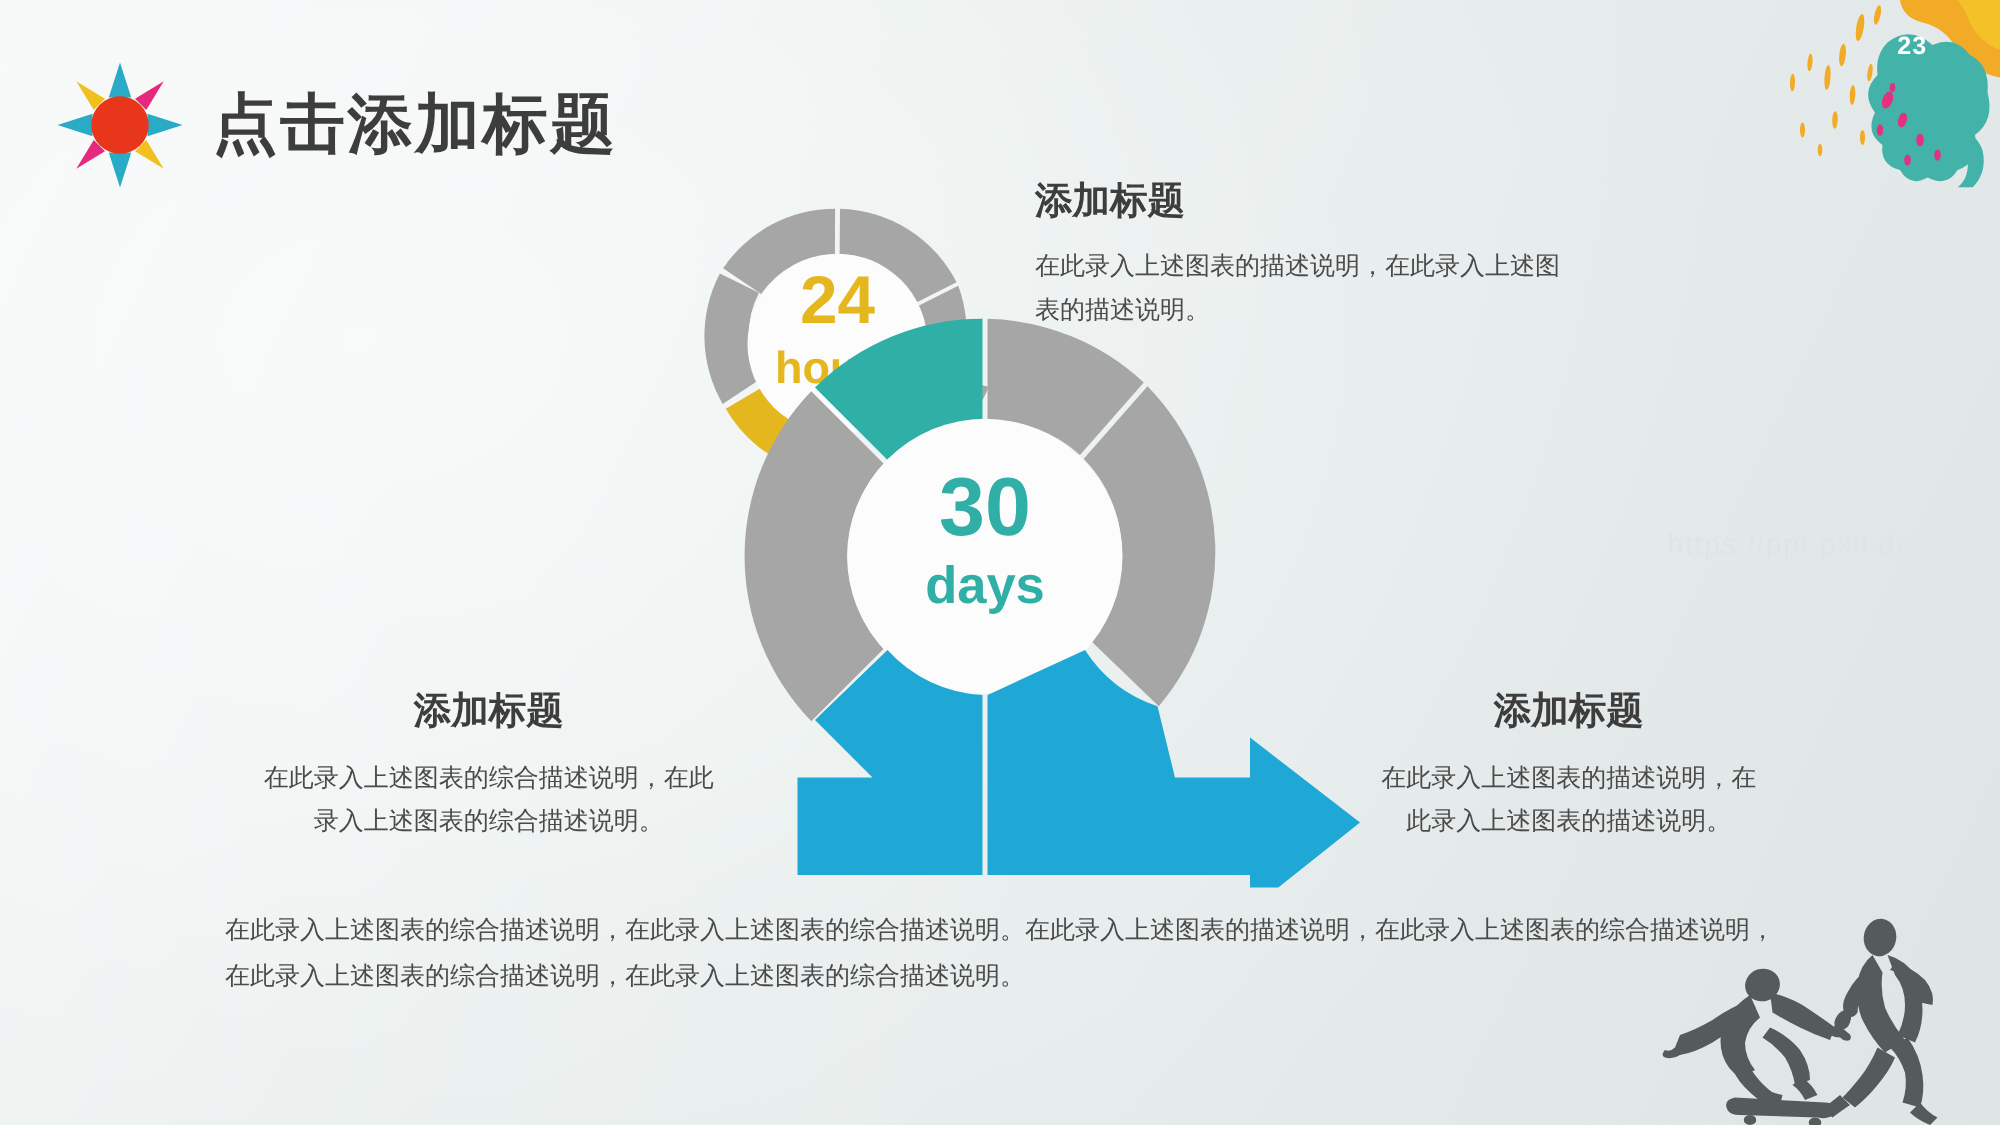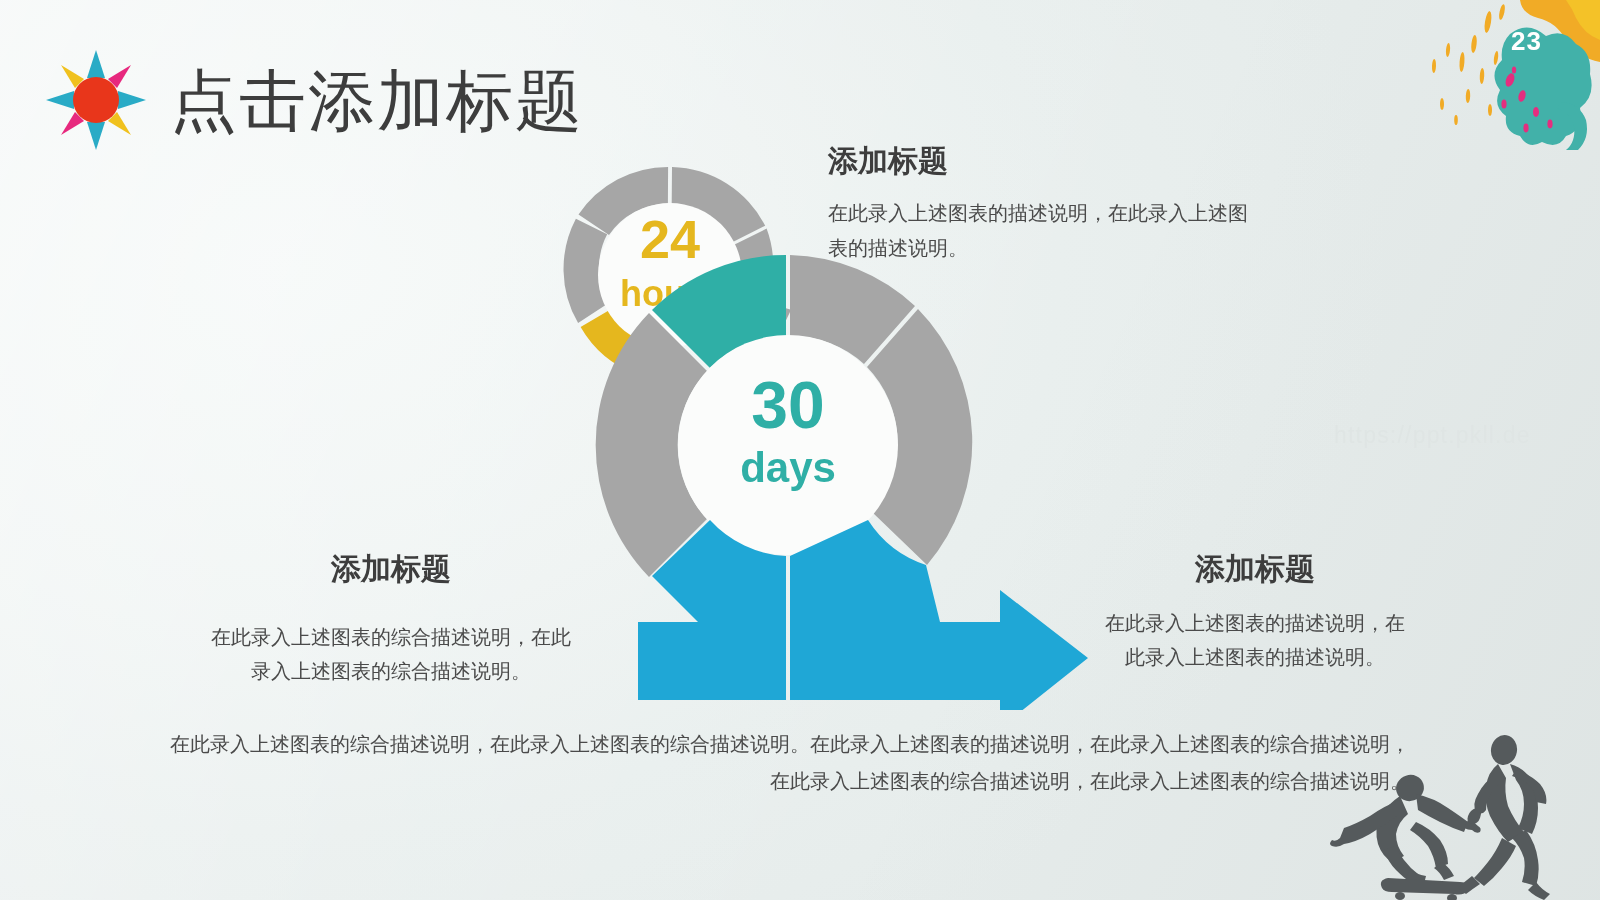--- a/index.html
+++ b/index.html
@@ -33,42 +33,42 @@
     position: absolute;
     left: 44px;
     top: 48px;
     display: flex;
     align-items: center;
     gap: 22px;
     z-index: 6;
   }
   .sun-icon { width: 104px; height: 104px; display: block; }
   .slide-title {
-    font-size: 67px;
-    font-weight: normal;
+    font-size: 52px;
+    font-weight: bold;
     color: #3d3d3d;
     letter-spacing: 2px;
     white-space: nowrap;
     line-height: 1;
   }
 
   
   .corner-art {
     position: absolute;
     right: 0;
     top: 0;
     width: 230px;
     height: 150px;
     z-index: 4;
   }
   .page-number {
     position: absolute;
     right: 58px;
     top: 26px;
-    font-size: 26px;
+    font-size: 20px;
     font-weight: bold;
     color: #ffffff;
     z-index: 7;
     letter-spacing: 1px;
   }
 
   
   .watermark {
     position: absolute;
     left: 1334px;
@@ -119,44 +119,44 @@
     left: 206px;
     top: 550px;
     width: 370px;
     text-align: center;
     z-index: 5;
   }
   .bl-block .block-title { font-size: 30px; line-height: 1.25; }
   .bl-block .block-body {
     font-size: 20px;
     line-height: 1.72;
-    margin-top: 32px;
+    margin-top: 18px;
   }
 
   .br-block {
     position: absolute;
     left: 1100px;
     top: 550px;
     width: 310px;
     text-align: center;
     z-index: 5;
   }
   .br-block .block-title { font-size: 30px; line-height: 1.25; }
   .br-block .block-body {
     font-size: 20px;
     line-height: 1.72;
     margin-top: 18px;
   }
 
   .footer-block {
     position: absolute;
-    left: 170px;
+    left: 180px;
     top: 726px;
     width: 1240px;
-    text-align: right;
+    text-align: left;
     font-size: 20px;
     line-height: 1.85;
     color: #4a4a4a;
     z-index: 5;
   }
 
   
   .silhouettes {
     position: absolute;
     right: 18px;

